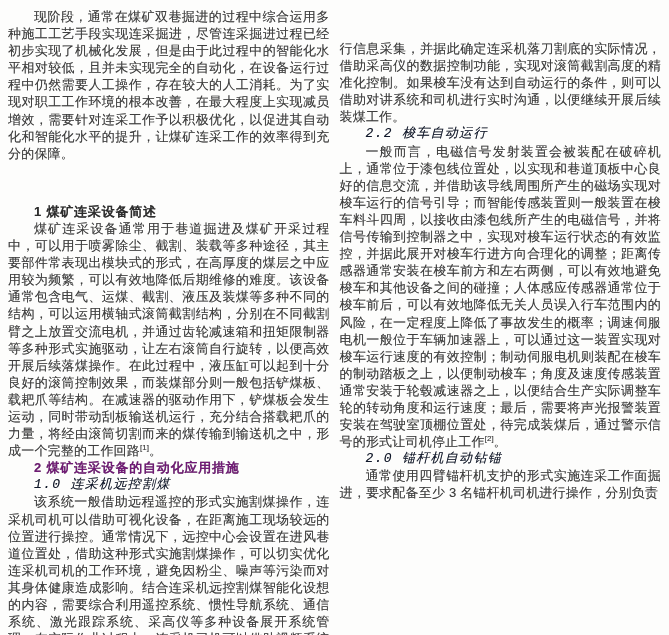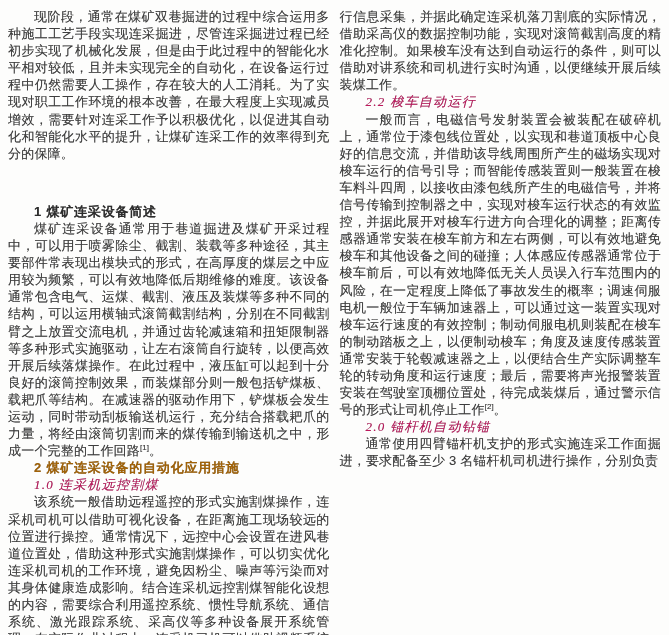--- a/index.html
+++ b/index.html
@@ -37,45 +37,45 @@
   .indent {
     text-indent: 2em;
   }
   .section-heading {
     font-weight: bold;
     color: #2d2d2d;
     letter-spacing: 0.8px;
     text-indent: 2em;
   }
   .sub-heading {
-    font-family: Liberation Serif, serif;
+    font-family: Liberation Mono, monospace;
     font-style: italic;
     letter-spacing: 1.3px;
-    color: #be185d;
+    color: #0f172a;
     text-indent: 2em;
   }
   sup.cite {
     font-size: 8px;
     line-height: 0;
     letter-spacing: 0;
     vertical-align: super;
   }
 </style>
 </head>
 <body style="background: rgb(253, 253, 252);">
 
 <div class="page">
   <div class="col" id="col-left" style="color: rgb(62, 62, 62);">
       <p class="block body indent">现阶段，通常在煤矿双巷掘进的过程中综合运用多种施工工艺手段实现连采掘进，尽管连采掘进过程已经初步实现了机械化发展，但是由于此过程中的智能化水平相对较低，且并未实现完全的自动化，在设备运行过程中仍然需要人工操作，存在较大的人工消耗。为了实现对职工工作环境的根本改善，在最大程度上实现减员增效，需要针对连采工作予以积极优化，以促进其自动化和智能化水平的提升，让煤矿连采工作的效率得到充分的保障。</p>
       <p class="block section-heading indent" style="color: rgb(45, 45, 45); margin-top: 41px;">1 煤矿连采设备简述</p>
       <p class="block body indent">煤矿连采设备通常用于巷道掘进及煤矿开采过程中，可以用于喷雾除尘、截割、装载等多种途径，其主要部件常表现出模块式的形式，在高厚度的煤层之中应用较为频繁，可以有效地降低后期维修的难度。该设备通常包含电气、运煤、截割、液压及装煤等多种不同的结构，可以运用横轴式滚筒截割结构，分别在不同截割臂之上放置交流电机，并通过齿轮减速箱和扭矩限制器等多种形式实施驱动，让左右滚筒自行旋转，以便高效开展后续落煤操作。在此过程中，液压缸可以起到十分良好的滚筒控制效果，而装煤部分则一般包括铲煤板、载耙爪等结构。在减速器的驱动作用下，铲煤板会发生运动，同时带动刮板输送机运行，充分结合搭载耙爪的力量，将经由滚筒切割而来的煤传输到输送机之中，形成一个完整的工作回路<sup class="cite">[1]</sup>。</p>
-      <p class="block section-heading indent" style="color: #a16207;">2 煤矿连采设备的自动化应用措施</p>
+      <p class="block section-heading indent" style="color: #701a75;">2 煤矿连采设备的自动化应用措施</p>
       <p class="block sub-heading indent">1.0 连采机远控割煤</p>
       <p class="block body indent">该系统一般借助远程遥控的形式实施割煤操作，连采机司机可以借助可视化设备，在距离施工现场较远的位置进行操控。通常情况下，远控中心会设置在进风巷道位置处，借助这种形式实施割煤操作，可以切实优化连采机司机的工作环境，避免因粉尘、噪声等污染而对其身体健康造成影响。结合连采机远控割煤智能化设想的内容，需要综合利用遥控系统、惯性导航系统、通信系统、激光跟踪系统、采高仪等多种设备展开系统管理。在实际作业过程中，连采机司机可以借助视频系统的形式确定实际连采机状态，并结合惯性导航系统和激光跟踪系统实现对掘进方向的有效调控。以声音为媒介进</p>
     </div>
-  <div class="col" id="col-right" style="color: rgb(62, 62, 62);">
+  <div class="col" id="col-right" style="color: rgb(62, 62, 62); margin-top: 32px;">
       <p class="block body">行信息采集，并据此确定连采机落刀割底的实际情况，借助采高仪的数据控制功能，实现对滚筒截割高度的精准化控制。如果梭车没有达到自动运行的条件，则可以借助对讲系统和司机进行实时沟通，以便继续开展后续装煤工作。</p>
       <p class="block sub-heading indent">2.2 梭车自动运行</p>
       <p class="block body indent">一般而言，电磁信号发射装置会被装配在破碎机上，通常位于漆包线位置处，以实现和巷道顶板中心良好的信息交流，并借助该导线周围所产生的磁场实现对梭车运行的信号引导；而智能传感装置则一般装置在梭车料斗四周，以接收由漆包线所产生的电磁信号，并将信号传输到控制器之中，实现对梭车运行状态的有效监控，并据此展开对梭车行进方向合理化的调整；距离传感器通常安装在梭车前方和左右两侧，可以有效地避免梭车和其他设备之间的碰撞；人体感应传感器通常位于梭车前后，可以有效地降低无关人员误入行车范围内的风险，在一定程度上降低了事故发生的概率；调速伺服电机一般位于车辆加速器上，可以通过这一装置实现对梭车运行速度的有效控制；制动伺服电机则装配在梭车的制动踏板之上，以便制动梭车；角度及速度传感装置通常安装于轮毂减速器之上，以便结合生产实际调整车轮的转动角度和运行速度；最后，需要将声光报警装置安装在驾驶室顶棚位置处，待完成装煤后，通过警示信号的形式让司机停止工作<sup class="cite">[2]</sup>。</p>
       <p class="block sub-heading indent">2.0 锚杆机自动钻锚</p>
       <p class="block body indent">通常使用四臂锚杆机支护的形式实施连采工作面掘进，要求配备至少 3 名锚杆机司机进行操作，分别负责</p>
     </div>
 </div>
 
 </body></html>

